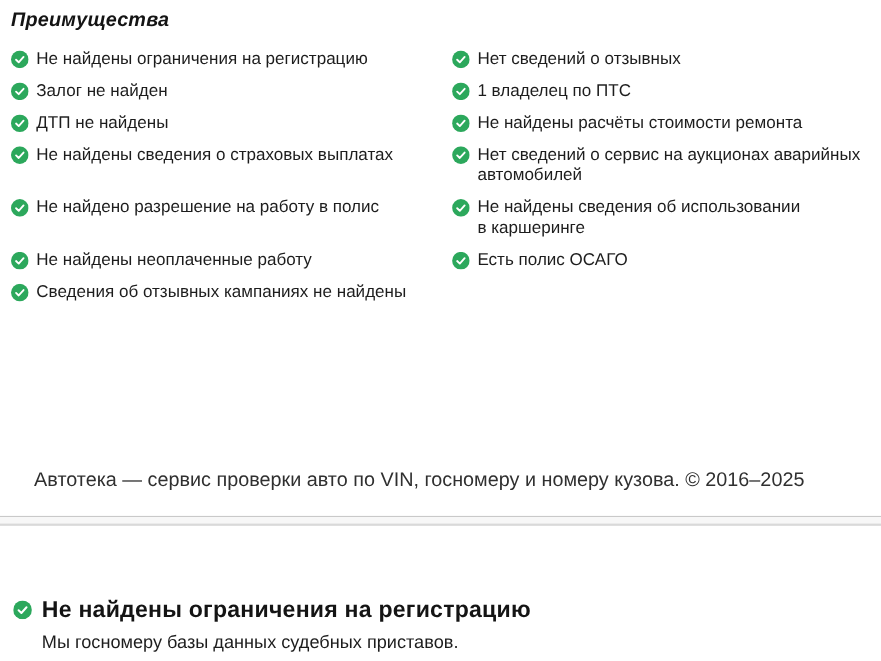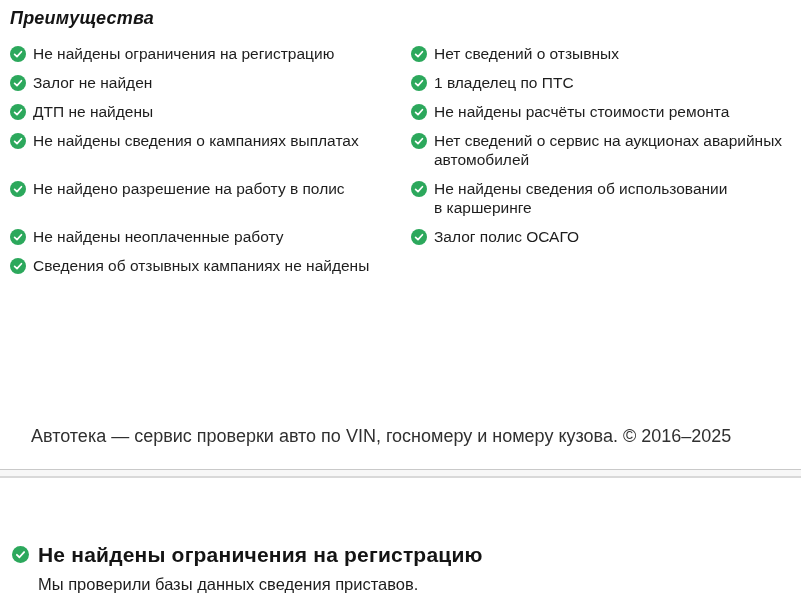--- a/index.html
+++ b/index.html
@@ -148,21 +148,21 @@
     </div>
 
     <div class="adv-row">
       <div class="adv-cell left">
         <span class="check">
             <svg viewBox="0 0 16 16">
               <circle cx="8" cy="8" r="8" fill="#2ca85c"></circle>
               <path d="M4.6 8.3 L7 10.6 L11.4 5.7" stroke="#ffffff" stroke-width="1.7" fill="none" stroke-linecap="round" stroke-linejoin="round"></path>
             </svg>
           </span>
-        <span class="adv-text">Не найдены сведения о кампаниях выплатах</span>
+        <span class="adv-text">Не найдены сведения о страховых выплатах</span>
       </div>
       <div class="adv-cell right">
         <span class="check">
             <svg viewBox="0 0 16 16">
               <circle cx="8" cy="8" r="8" fill="#2ca85c"></circle>
               <path d="M4.6 8.3 L7 10.6 L11.4 5.7" stroke="#ffffff" stroke-width="1.7" fill="none" stroke-linecap="round" stroke-linejoin="round"></path>
             </svg>
           </span>
         <span class="adv-text">Нет сведений о сервис на аукционах аварийных
 автомобилей</span>
@@ -202,21 +202,21 @@
           </span>
         <span class="adv-text">Не найдены неоплаченные работу</span>
       </div>
       <div class="adv-cell right">
         <span class="check">
             <svg viewBox="0 0 16 16">
               <circle cx="8" cy="8" r="8" fill="#2ca85c"></circle>
               <path d="M4.6 8.3 L7 10.6 L11.4 5.7" stroke="#ffffff" stroke-width="1.7" fill="none" stroke-linecap="round" stroke-linejoin="round"></path>
             </svg>
           </span>
-        <span class="adv-text">Залог полис ОСАГО</span>
+        <span class="adv-text">Есть полис ОСАГО</span>
       </div>
     </div>
 
     <div class="adv-row">
       <div class="adv-cell left">
         <span class="check">
             <svg viewBox="0 0 16 16">
               <circle cx="8" cy="8" r="8" fill="#2ca85c"></circle>
               <path d="M4.6 8.3 L7 10.6 L11.4 5.7" stroke="#ffffff" stroke-width="1.7" fill="none" stroke-linecap="round" stroke-linejoin="round"></path>
             </svg>
@@ -235,14 +235,14 @@
 <section class="detail">
   <div class="detail-head">
     <span class="check">
         <svg viewBox="0 0 16 16">
           <circle cx="8" cy="8" r="8" fill="#2ca85c"></circle>
           <path d="M4.6 8.3 L7 10.6 L11.4 5.7" stroke="#ffffff" stroke-width="1.7" fill="none" stroke-linecap="round" stroke-linejoin="round"></path>
         </svg>
       </span>
     <h2 class="detail-heading">Не найдены ограничения на регистрацию</h2>
   </div>
-  <p class="detail-desc">Мы проверили базы данных сведения приставов.</p>
+  <p class="detail-desc">Мы госномеру базы данных судебных приставов.</p>
 </section>
 
 </body></html>

